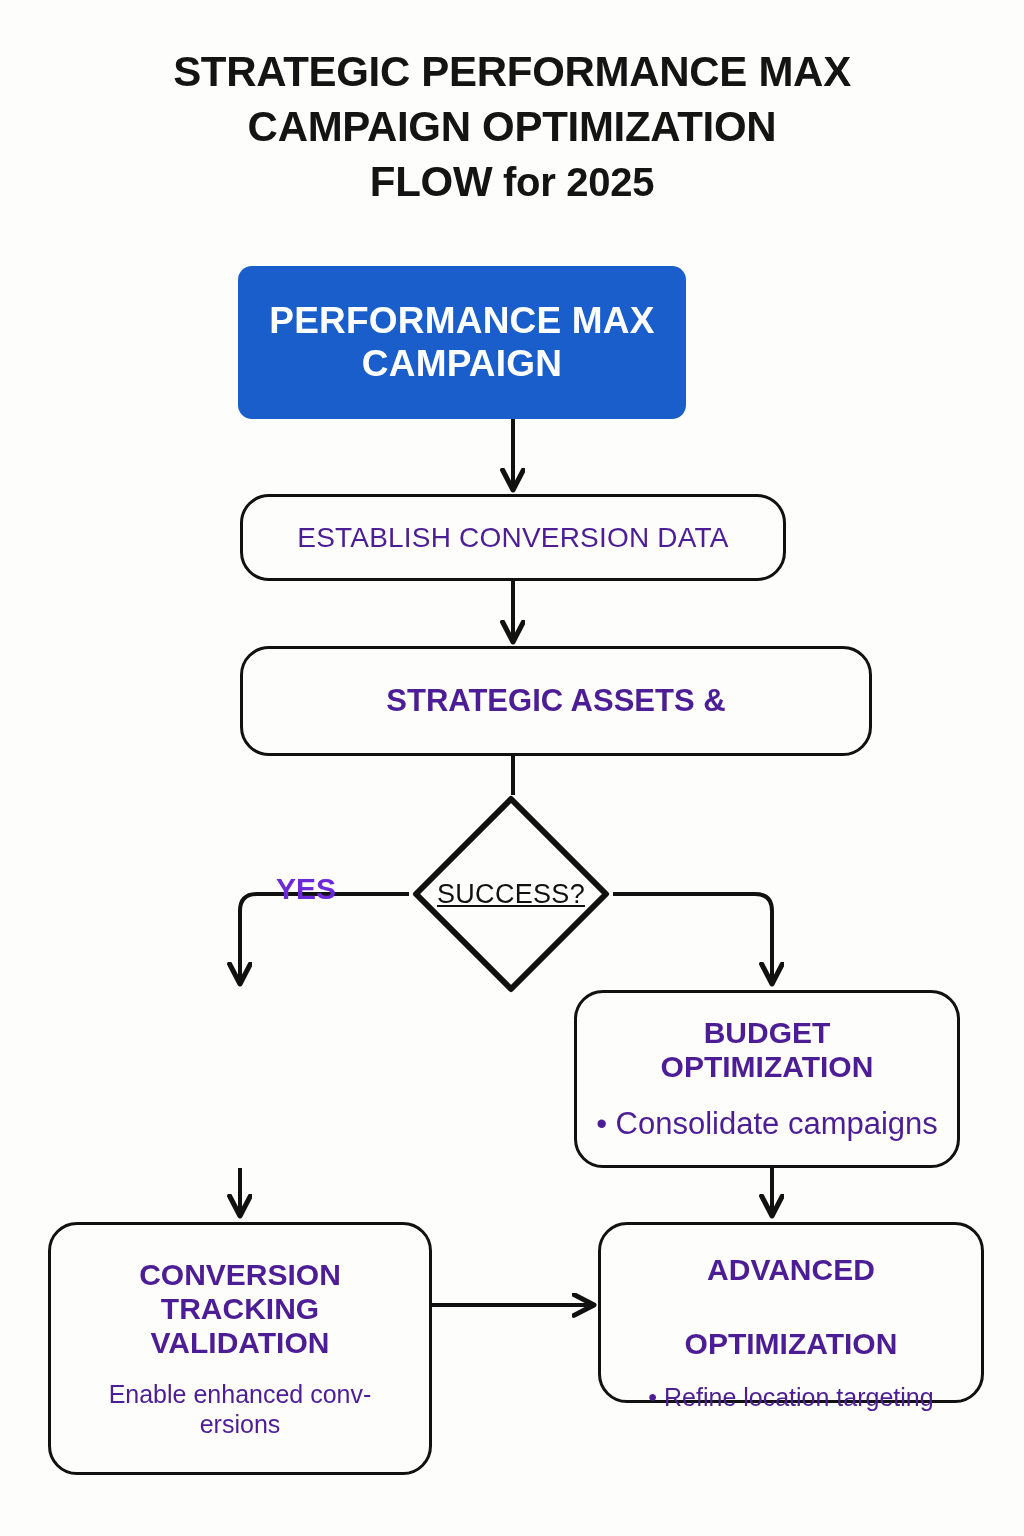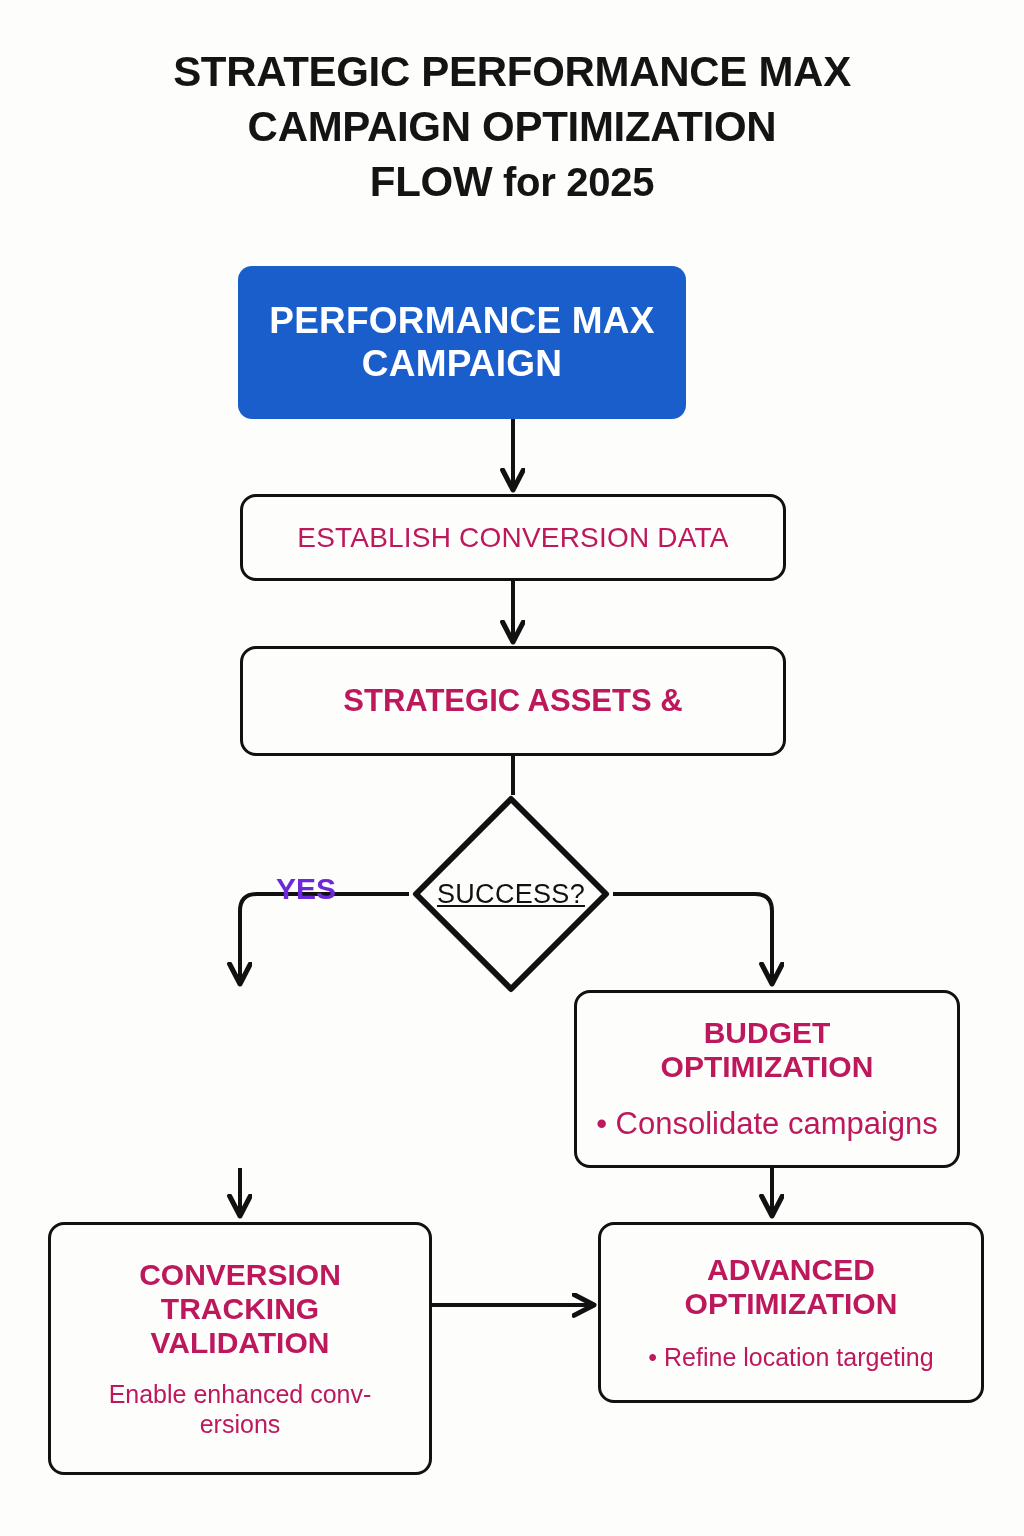--- a/index.html
+++ b/index.html
@@ -30,28 +30,28 @@
     letter-spacing: -0.3px;
   }
   #title .line3 { white-space: pre; }
   #title .lc { font-size: 40px; }
 
   
   .node {
     position: absolute;
     box-sizing: border-box;
     border: 3.5px solid #111111;
-    border-radius: 16px;
+    border-radius: 29px;
     background: #fdfdfb;
     display: flex;
     flex-direction: column;
     align-items: center;
     justify-content: center;
     text-align: center;
-    color: #be185d;
+    color: #4c1d95;
   }
   .node.blue {
     background: #1a5ecb;
     border: none;
     color: #ffffff;
     border-radius: 14px;
   }
 
   .ttl-bold {
     font-weight: bold;
@@ -70,21 +70,21 @@
   #node-pmax .ttl-bold { font-size: 37px; letter-spacing: 0.2px; }
   #node-conv-data .ttl-reg { font-size: 28px; letter-spacing: 0.2px; }
   #node-assets-signals .ttl-bold { font-size: 31px; }
   #node-diagnostics .ttl-bold { font-size: 29px; }
   #node-diagnostics .ttl-reg { font-size: 29px; }
   #node-diagnostics .sub { font-size: 24px; margin-top: 20px; }
   #node-budget .ttl-bold { font-size: 30px; }
   #node-budget .sub { font-size: 31px; margin-top: 22px; }
   #node-tracking .ttl-bold { font-size: 30px; }
   #node-tracking .sub { font-size: 25px; margin-top: 20px; width: 320px; }
-  #node-advanced .ttl-bold { font-size: 30px; }
+  #node-advanced .ttl-bold { font-size: 30px; margin-top: 40px; }
   #node-advanced .sub { font-size: 25px; margin-top: 22px; }
 
   
   #node-decision {
     position: absolute;
     left: 410px;
     top: 793px;
     width: 202px;
     height: 202px;
   }
@@ -164,21 +164,21 @@
 
   <div class="node blue" id="node-pmax" style="left:238px; top:266px; width:448px; height:153px;">
     <div class="ttl-bold">PERFORMANCE MAX</div>
     <div class="ttl-bold">CAMPAIGN</div>
   </div>
 
   <div class="node" id="node-conv-data" style="left:240px; top:494px; width:546px; height:87px;">
     <div class="ttl-reg">ESTABLISH CONVERSION DATA</div>
   </div>
 
-  <div class="node" id="node-assets-signals" style="left:240px; top:646px; width:546px; height:110px;">
+  <div class="node" id="node-assets-signals" style="left:240px; top:646px; width:632px; height:110px;">
     <div class="ttl-bold">STRATEGIC ASSETS &amp;</div>
   </div>
 
   <div id="node-decision">
     <svg class="dia-shape" viewBox="0 0 202 202" xmlns="http://www.w3.org/2000/svg">
       <path d="M101,6 L196,101 L101,196 L6,101 Z" fill="#fdfdfb" stroke="#111111" stroke-width="6" stroke-linejoin="round"></path>
     </svg>
     <div class="dia-label">SUCCESS?</div>
   </div>
 

